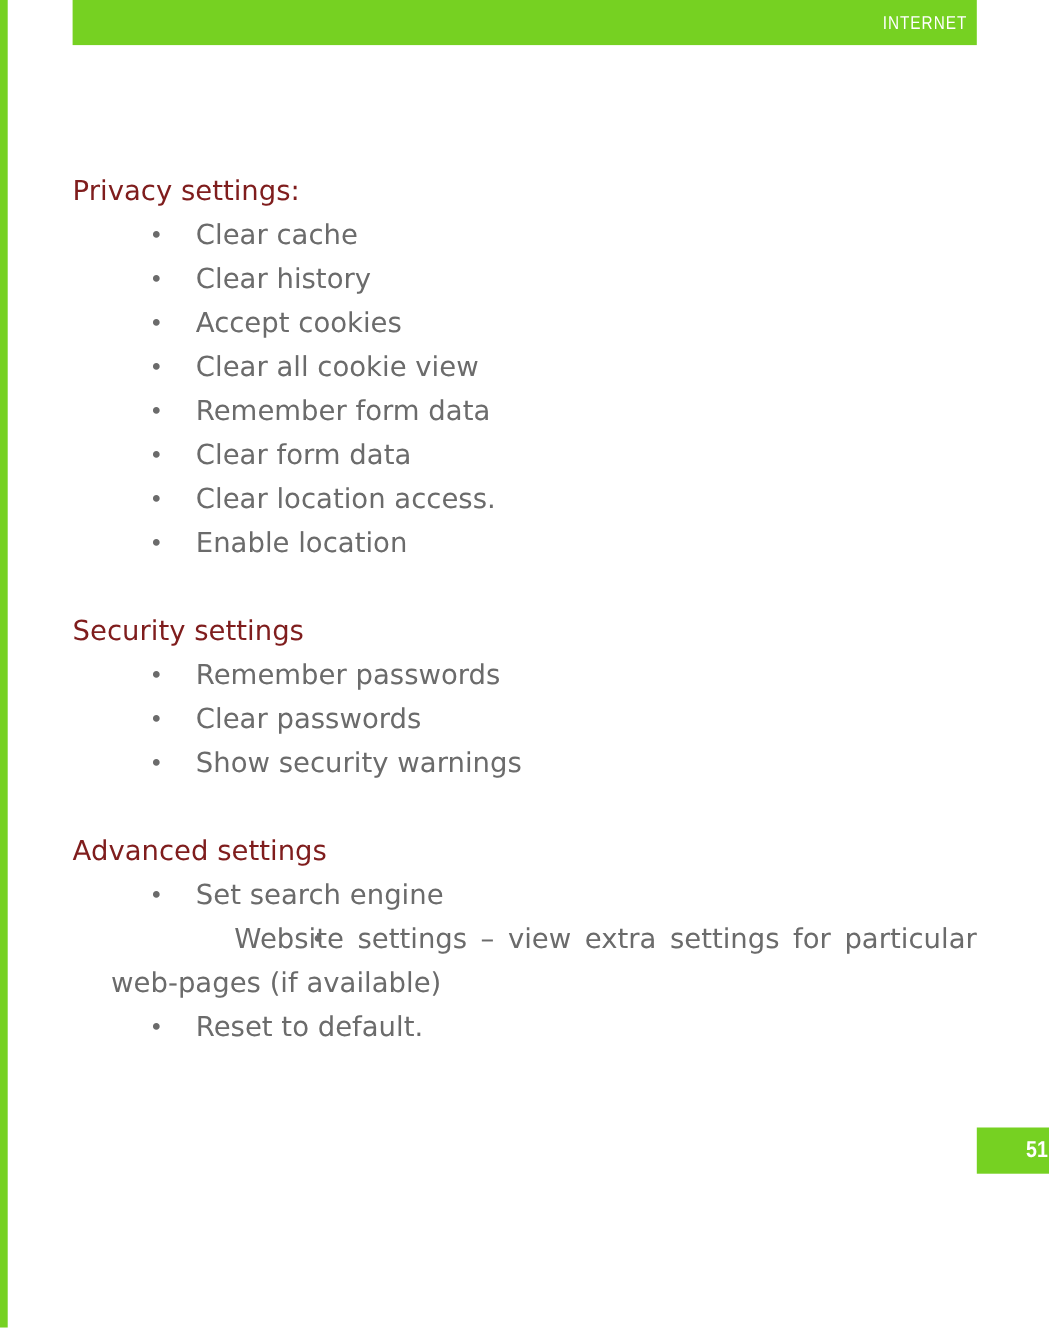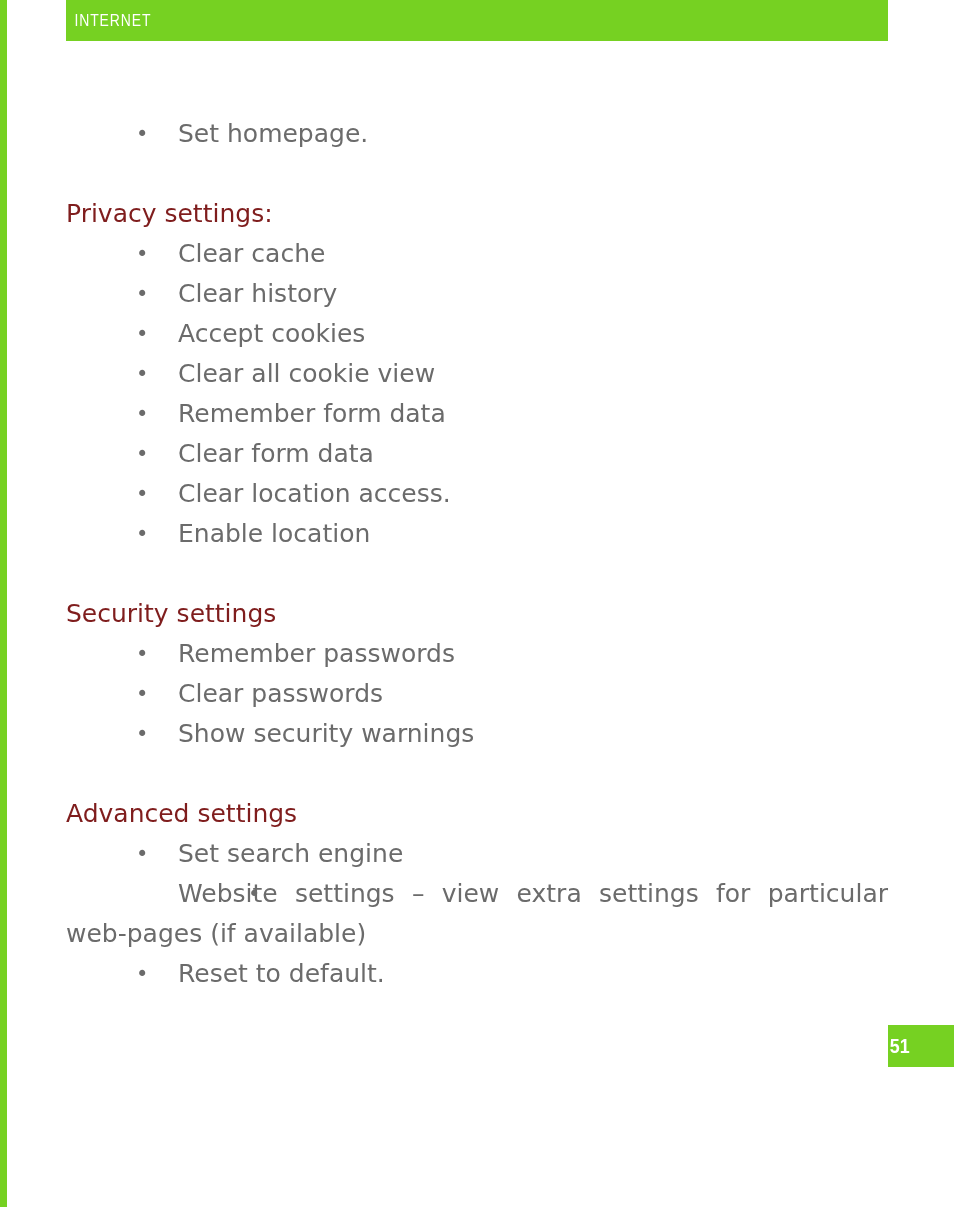--- a/index.html
+++ b/index.html
@@ -28,21 +28,21 @@
   
   .header-bar {
     position: absolute;
     left: 66px;
     top: 0;
     width: 822px;
     height: 41px;
     background: #76d122;
     display: flex;
     align-items: center;
-    justify-content: flex-start;
+    justify-content: flex-end;
   }
   .header-title {
     color: #ffffff;
     font-family: "Liberation Sans", sans-serif;
     font-size: 17px;
     letter-spacing: 1.1px;
     transform: scaleX(0.82);
     transform-origin: center;
     white-space: nowrap;
   }
@@ -91,36 +91,37 @@
     line-height: 40px;
     color: #6b6b6b;
   }
 
   
   ul.bullets > li.justified {
     padding-left: 0;
     text-indent: 112px;
     text-align: justify;
     text-justify: inter-word;
+    margin-left: 35px;
   }
   ul.bullets > li.justified::before {
     left: 70px;
   }
 
   
   .page-badge {
     position: absolute;
     right: 0;
     top: 1025px;
     width: 66px;
     height: 42px;
     background: #76d122;
     display: flex;
     align-items: center;
-    justify-content: flex-start;
+    justify-content: flex-end;
   }
   .page-badge-number {
     color: #ffffff;
     font-family: "Liberation Sans", sans-serif;
     font-size: 21px;
     font-weight: bold;
     transform: scaleX(0.85);
     transform-origin: center;
   }
 </style>
@@ -130,25 +131,20 @@
 <div class="edge-stripe"></div>
 
 <div class="header-bar">
   <div class="header-title">INTERNET</div>
 </div>
 
 <div class="content">
 
   <div class="spacer-top"></div>
 
-  <ul class="bullets">
-    <li>
-      <span>Set homepage.</span>
-    </li>
-  </ul>
 
   <div class="blank-line"></div>
 
   <p class="para">Privacy settings:</p>
   <ul class="bullets">
     <li><span>Clear cache</span></li>
     <li><span>Clear history</span></li>
     <li><span>Accept cookies</span></li>
     <li><span>Clear all cookie view</span></li>
     <li><span>Remember form data</span></li>

